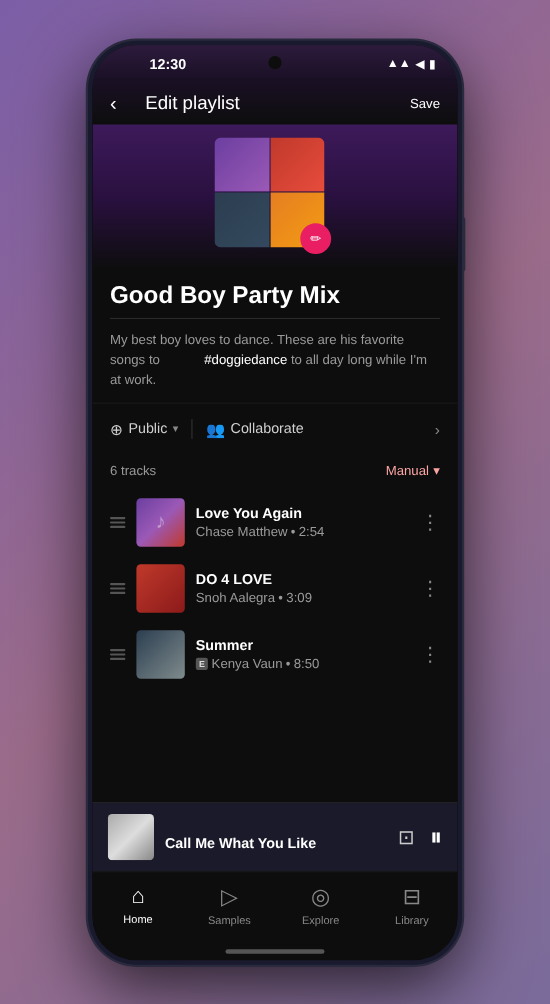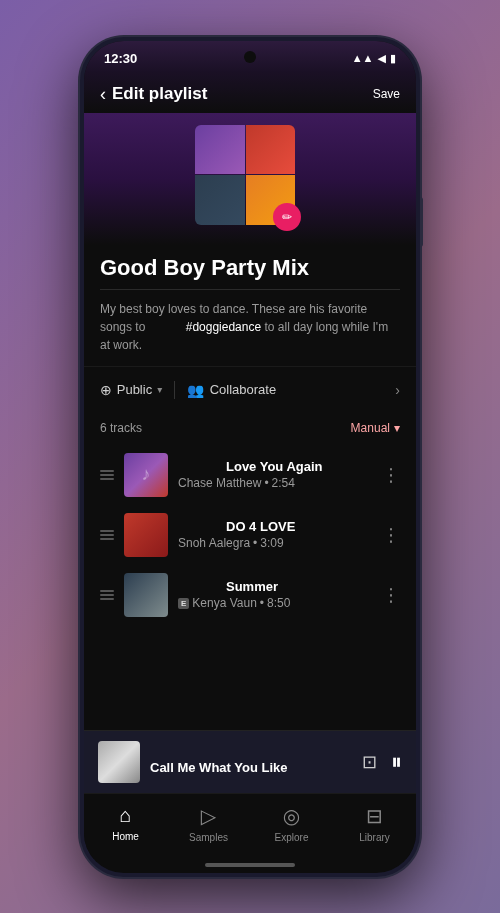--- a/index.html
+++ b/index.html
@@ -39,20 +39,21 @@
       align-items: center;
       padding: 10px 20px 6px;
       background: linear-gradient(180deg, #2d1b3d 0%, #1a1025 100%);
       position: relative;
       z-index: 10;
     }
     .status-time {
       color: #fff;
       font-size: 13px;
       font-weight: 600;
+      margin-left: 32px;
     }
     .status-icons {
       display: flex;
       align-items: center;
       gap: 4px;
     }
     .status-icons span {
       color: #fff;
       font-size: 11px;
     }
@@ -81,21 +82,22 @@
       gap: 6px;
       color: #fff;
     }
     .back-arrow {
       font-size: 18px;
       color: #fff;
     }
     .header-title {
       color: #fff;
       font-size: 17px;
-      font-weight: 700;
+      font-weight: 400;
+      margin-left: 20px;
     }
     .header-save {
       color: #fff;
       font-size: 12px;
       font-weight: 500;
       cursor: pointer;
     }
     
     .content {
       flex: 1;
@@ -281,21 +283,20 @@
       background: linear-gradient(135deg, #2c3e50 0%, #7f8c8d 100%);
     }
     .track-info {
       flex: 1;
     }
     .track-name {
       color: #fff;
       font-size: 13px;
       font-weight: 600;
       margin-bottom: 2px;
-      margin-left: 48px;
     }
     .track-meta {
       color: #9a9a9a;
       font-size: 12px;
       display: flex;
       align-items: center;
       gap: 3px;
     }
     .explicit-badge {
       background: #555;

